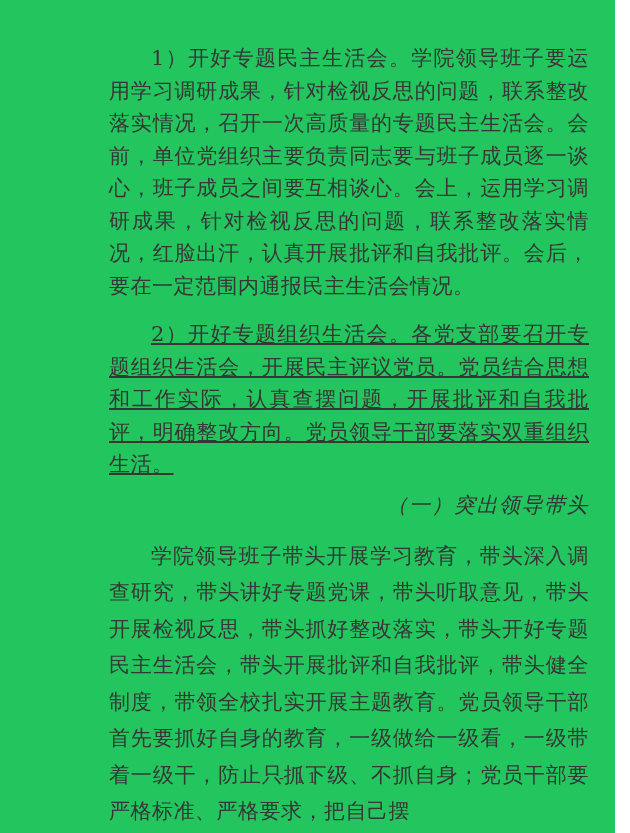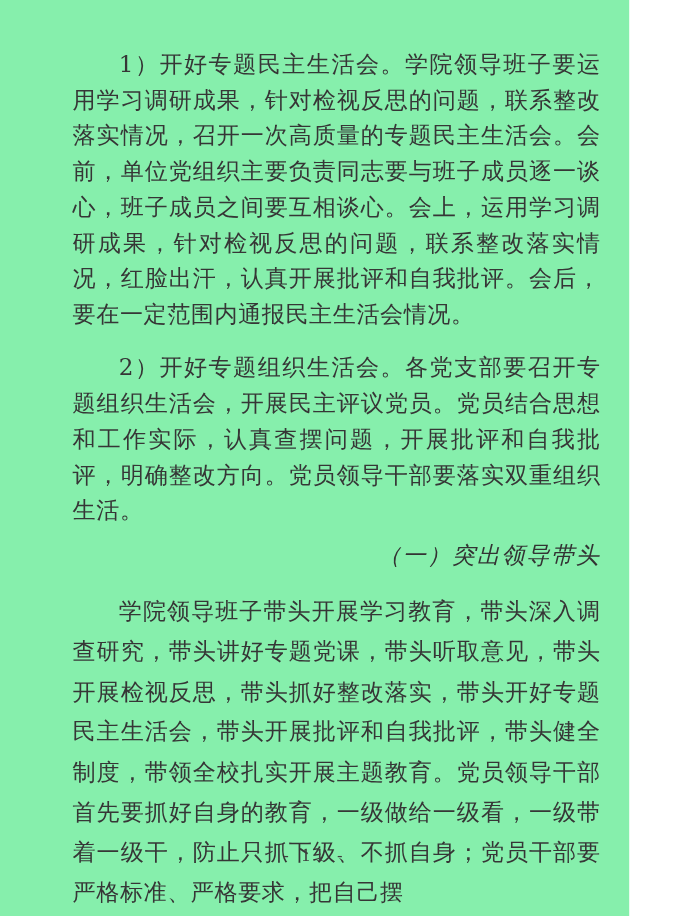--- a/index.html
+++ b/index.html
@@ -4,38 +4,40 @@
 <style>
   html, body {
     margin: 0;
     padding: 0;
     background: #ffffff;
   }
   .page {
     position: relative;
     width: 572px;
     height: 833px;
-    background: #86efac;
+    background: #22c55e;
     overflow: hidden;
     font-family: "DejaVu Serif", "Liberation Serif", serif;
+    padding-left: 43px;
   }
   .content {
     padding: 42px 26px 0 66px;
   }
   .body-para {
     margin: 0;
     font-size: 21px;
     line-height: 32.5px;
     color: #363636;
     text-align: justify;
     text-indent: 2em;
     letter-spacing: 0.5px;
   }
   .body-para.second {
     margin-top: 16px;
+    text-decoration: underline;
   }
   .section-heading {
     margin: 18px 0 0 0;
     font-family: "DejaVu Sans", "Liberation Sans", sans-serif;
     font-size: 22px;
     line-height: 30px;
     font-weight: bold;
     color: #000000;
     text-indent: 2em;
     letter-spacing: 0.5px;

